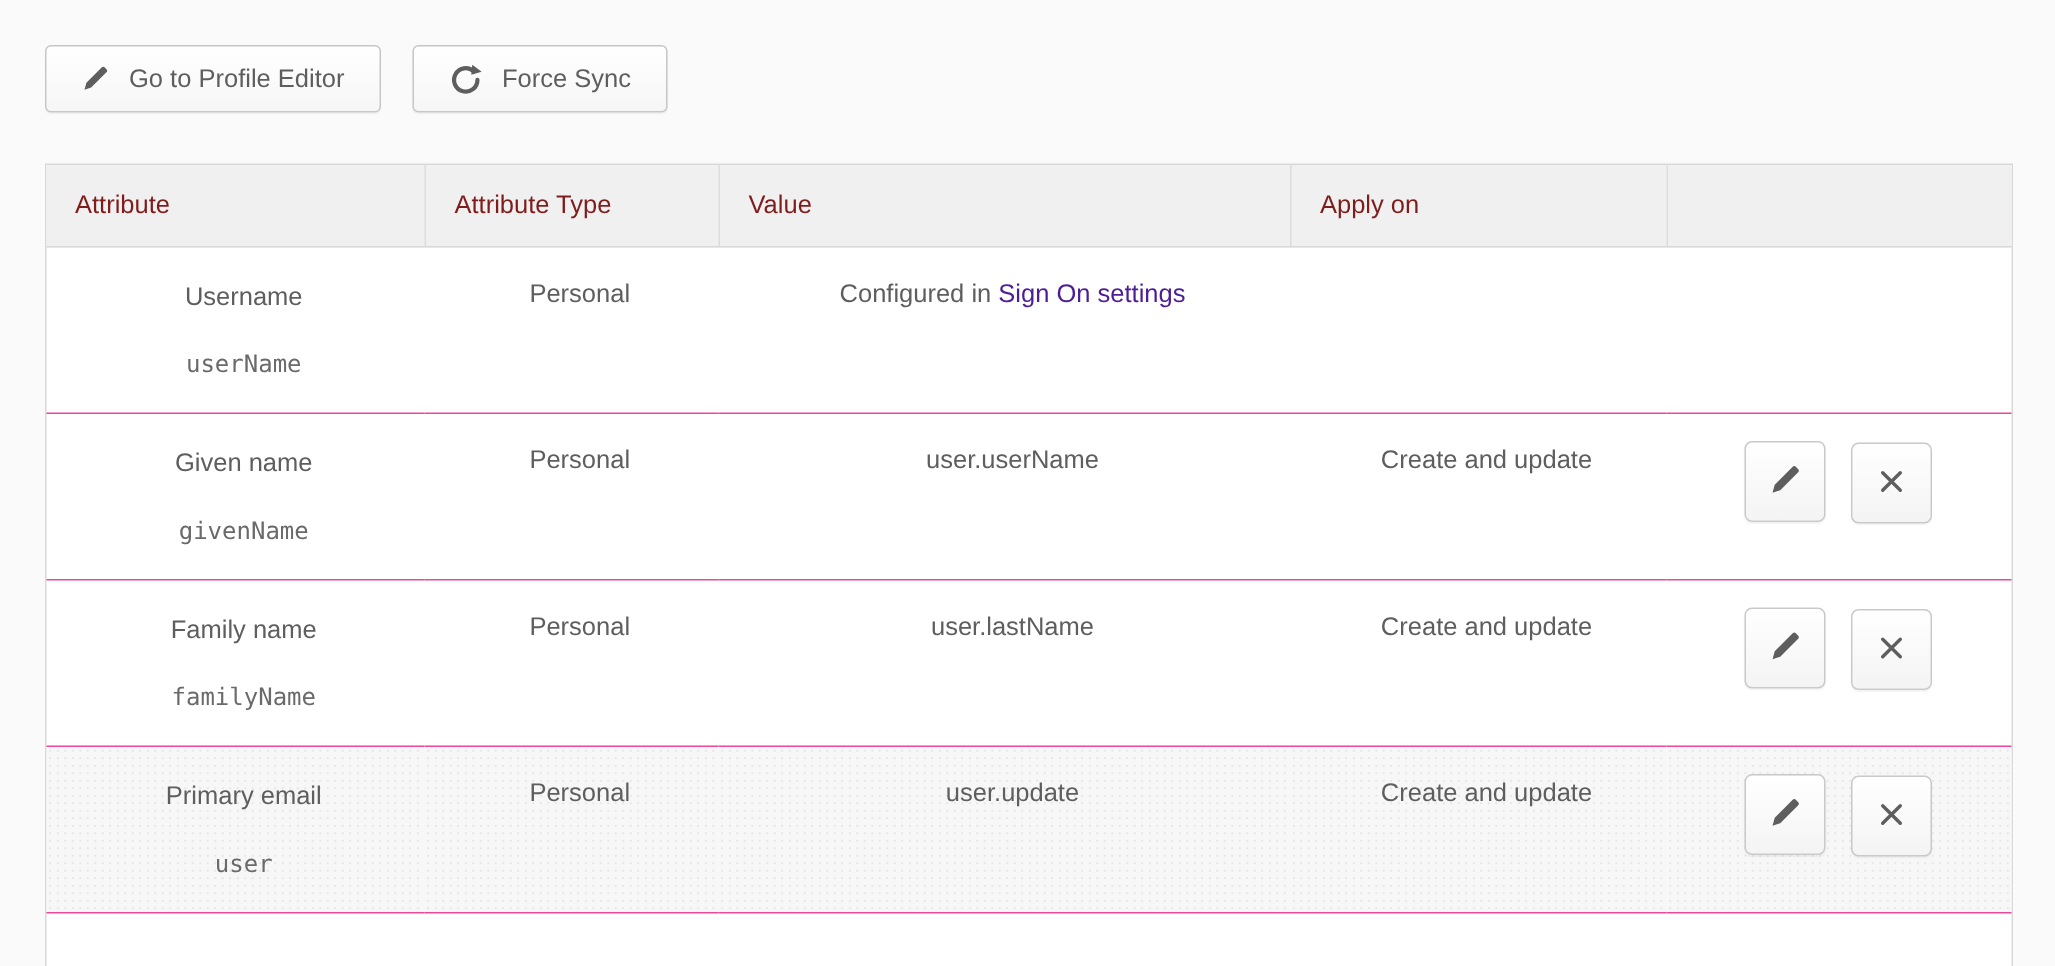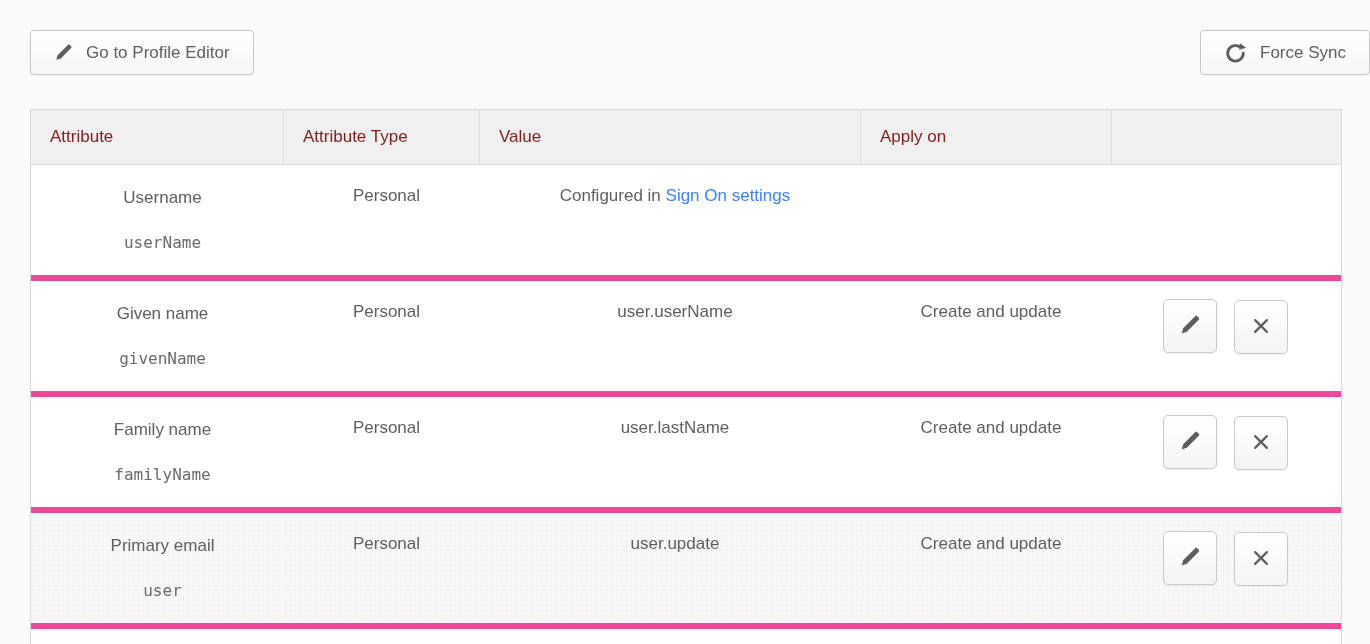--- a/index.html
+++ b/index.html
@@ -7,21 +7,21 @@
     margin: 0; padding: 0;
     width: 1370px; height: 644px;
     overflow: hidden;
     background: #fafafa;
     font-family: "Liberation Sans", sans-serif;
     color: #5e5e5e;
   }
   .page { padding: 30px 0 0 30px; }
 
   
-  .toolbar { display: flex; margin-bottom: 34px; justify-content: space-between; }
+  .toolbar { display: flex; gap: 21px; margin-bottom: 34px; }
   .btn {
     display: inline-flex; align-items: center; gap: 13px;
     height: 43px; padding: 0 23px;
     background: linear-gradient(#ffffff, #f6f6f6);
     border: 1px solid #c7c7c7; border-radius: 4px;
     box-shadow: 0 1px 1px rgba(0,0,0,0.05);
     font-family: "Liberation Sans", sans-serif;
     font-size: 17px; color: #5e5e5e;
     cursor: pointer;
   }
@@ -45,28 +45,28 @@
     border-left: 1px solid #dcdcdc;
   }
   th:first-child { border-left: none; }
   td {
     vertical-align: top;
     padding: 21px 8px 0 19px;
     font-size: 17px; color: #5e5e5e;
     height: 89px; 
     text-align: center;
   }
-  tbody tr + tr td { border-top: 6px solid #ec4899; margin-top: 28px; }
+  tbody tr + tr td { border-top: 1px solid #ec4899; margin-top: 28px; }
   .attr-label { line-height: 24px; }
   .attr-name {
     font-family: "DejaVu Sans Mono", monospace;
     font-size: 16px; color: #6a6a6a;
     margin-top: 22px; line-height: 22px;
   }
-  a.link { color: #3b82f6; text-decoration: none; cursor: pointer; }
+  a.link { color: #4c1d95; text-decoration: none; cursor: pointer; }
 
   tr.highlight td {
     background-color: #f7f7f7;
     background-image: radial-gradient(#e4e4e4 0.8px, transparent 0.9px);
     background-size: 5px 5px;
   }
 
   td.actions { padding: 18px 0 0 15px; white-space: nowrap; }
   .icon-btn {
     width: 52px; height: 52px;

